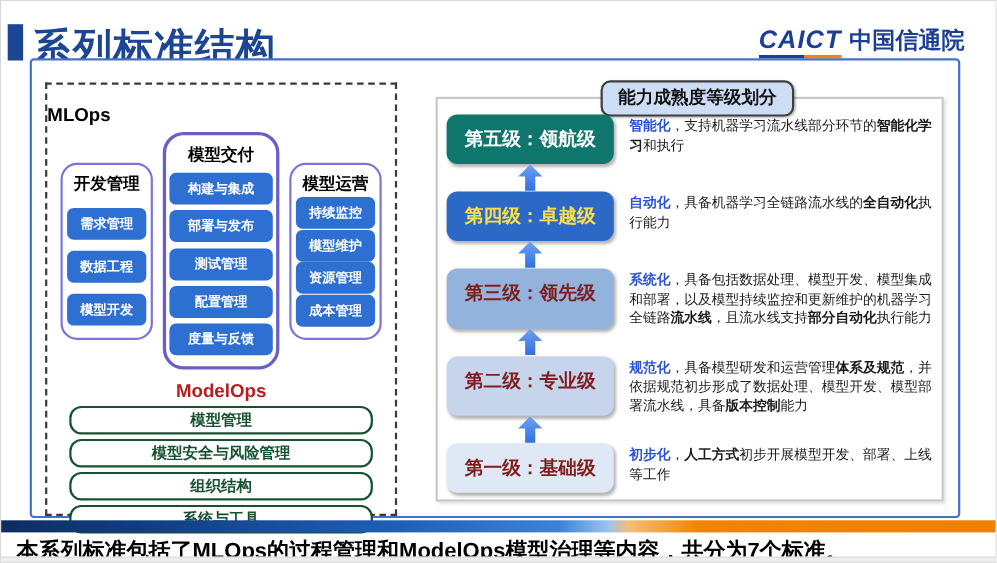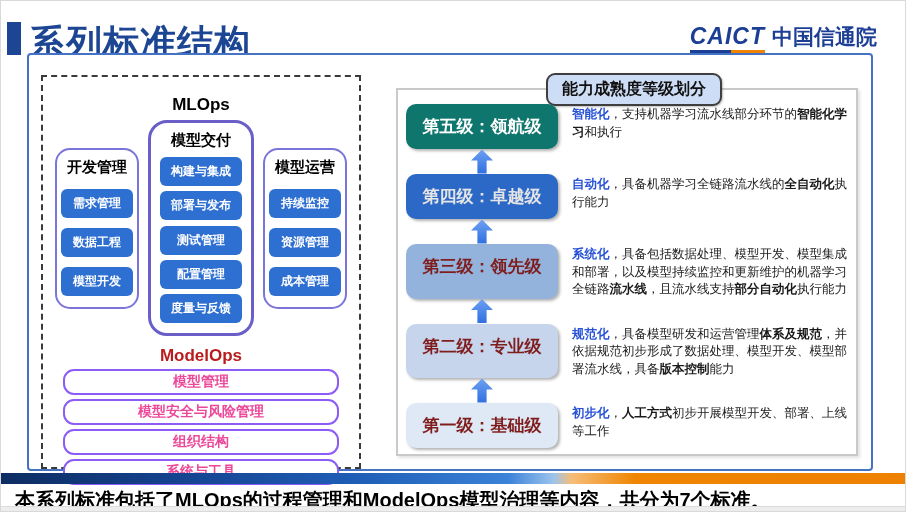--- a/index.html
+++ b/index.html
@@ -15,40 +15,40 @@
   .logo-underline { position:absolute; left:0; bottom:-2px; width:100%; height:3px; background:linear-gradient(90deg,#1c3f95 0 55%,#f08300 55% 100%); }
   .logo-cn { font-size:21px; font-weight:800; color:#1c3f95; }
 
   
   .canvas { position:absolute; left:26px; top:52px; width:846px; height:418px; border:2px solid #4472c4; border-radius:4px; background:#ffffff; }
 
   
   .left-panel { position:absolute; left:12px; top:20px; width:320px; height:394px; border:2px dashed #3a3a3a; background:#ffffff; }
   .panel-tag { position:absolute; padding:4px 14px; background:#d8e4f3; border:2px solid #3f3f3f; border-radius:9px; font-size:16px; font-weight:800; color:#111; white-space:nowrap; box-shadow:1px 1px 2px rgba(0,0,0,.25); }
   .left-tag { left:90px; top:-16px; }
-  .mlops-label { margin-top:18px; text-align:center; font-size:17px; font-weight:800; color:#000; }
+  .mlops-label { margin-top:18px; font-size:17px; font-weight:800; color:#000; }
   .cols { display:flex; justify-content:center; gap:9px; margin-top:5px; padding:0 10px; align-items:center; }
   .col { background:#fff; border:2px solid #7b74db; border-radius:15px; padding:8px 6px 10px; display:flex; flex-direction:column; align-items:center; }
   .col-side { width:84px; height:161px; justify-content:space-between; }
   .col-mid { width:106px; height:216px; border:3px solid #6a5ec9; border-radius:19px; justify-content:space-between; }
   .col-title { font-size:15px; font-weight:800; color:#000; margin-bottom:2px; white-space:nowrap; }
   .chip { background:#2e6fd2; color:#fff; font-size:12px; font-weight:700; border-radius:6px; padding:6px 7px; text-align:center; white-space:nowrap; width:100%; }
   .col-side .chip { width:72px; }
-  .col-mid .chip { width:82px; }
+  .col-mid .chip { width:94px; }
   .modelops-label { margin-top:10px; text-align:center; font-size:17px; font-weight:800; color:#b91c1c; }
   .mrows { margin-top:3px; padding:0 20px; display:flex; flex-direction:column; gap:4px; }
-  .mrow { border:2px solid #8b5cf6; border-radius:11px; background:#fff; text-align:center; font-size:14px; font-weight:800; color:#ec4899; padding:2px 0; }
+  .mrow { border:2px solid #14532d; border-radius:11px; background:#fff; text-align:center; font-size:14px; font-weight:800; color:#14532d; padding:2px 0; }
 
   
   .right-panel { position:absolute; left:367px; top:33px; width:462px; height:368px; border:2px solid #c9c9c9; background:#ffffff; box-shadow:2px 2px 3px rgba(0,0,0,.12); }
   .right-tag { left:148px; top:-17px; background:#cdddf5; }
   .levels { position:absolute; left:8px; top:14px; right:8px; display:grid; grid-template-columns:152px 1fr; column-gap:14px; }
   .level-box { border-radius:10px; font-size:17px; font-weight:800; text-align:center; padding:11px 2px; box-shadow:2px 2px 3px rgba(0,0,0,.3); white-space:nowrap; }
   .lv5 { color:#ffffff; }
-  .lv4 { color:#e5e5e5; }
+  .lv4 { color:#fde047; }
   .lv3, .lv2, .lv1 { color:#7f1d1d; }
   .level-desc { font-size:12.5px; line-height:1.4; color:#1a1a1a; padding-top:2px; }
   .arrow-row { height:25px; display:flex; align-items:center; justify-content:center; }
   .up-arrow { width:22px; height:24px; background:linear-gradient(180deg,#6ea0f2,#2f6fe0); clip-path:polygon(50% 0,100% 46%,71% 46%,71% 100%,29% 100%,29% 46%,0 46%); }
   .spacer { }
 
   
   .footer-bar { position:absolute; left:0; top:472px; width:906px; height:11px;
     background:linear-gradient(90deg,#0d2d62 0%,#14418c 18%,#1f5fb8 40%,#3c82d8 56%,#9cc4ec 61%,#f6bd77 63%,#ef8502 70%,#ee8100 100%); }
   .footer-text { position:absolute; left:14px; top:486px; font-size:20px; font-weight:800; color:#000; }
@@ -86,20 +86,21 @@
           <div class="col-title">模型交付</div>
           <div class="chip">构建与集成</div>
           <div class="chip">部署与发布</div>
           <div class="chip">测试管理</div>
           <div class="chip">配置管理</div>
           <div class="chip">度量与反馈</div>
         </div>
         <div class="col col-side">
           <div class="col-title">模型运营</div>
           <div class="chip">持续监控</div>
+          <div class="chip">模型维护</div>
           <div class="chip">资源管理</div>
           <div class="chip">成本管理</div>
         </div>
       </div>
 
       <div class="modelops-label">ModelOps</div>
       <div class="mrows">
         <div class="mrow">模型管理</div>
         <div class="mrow">模型安全与风险管理</div>
         <div class="mrow">组织结构</div>

